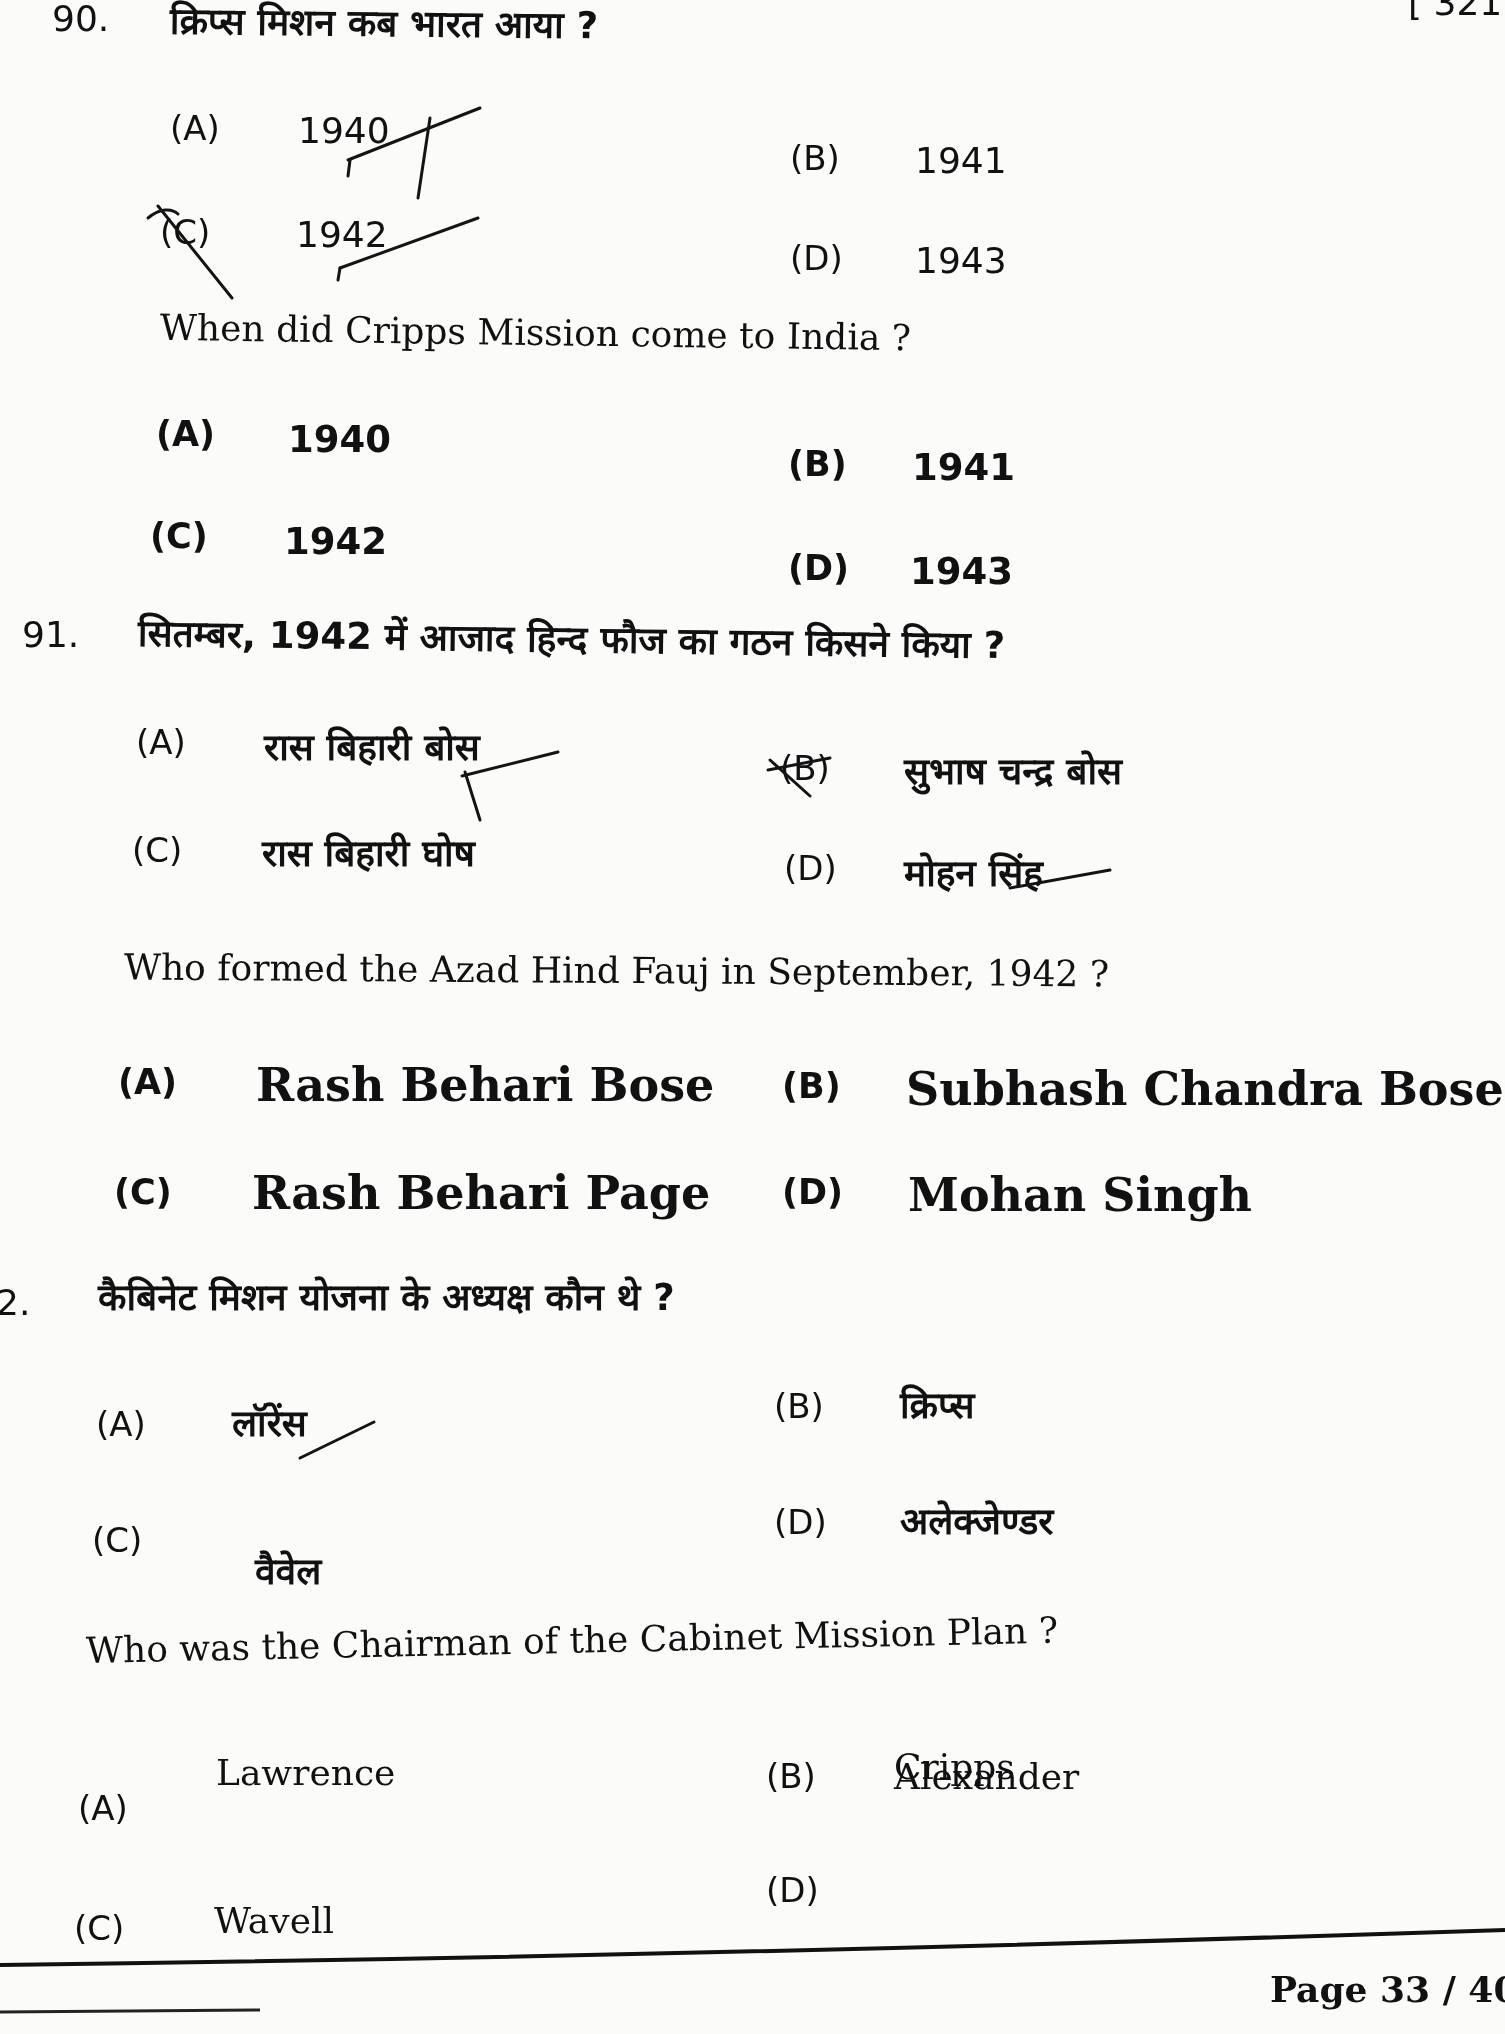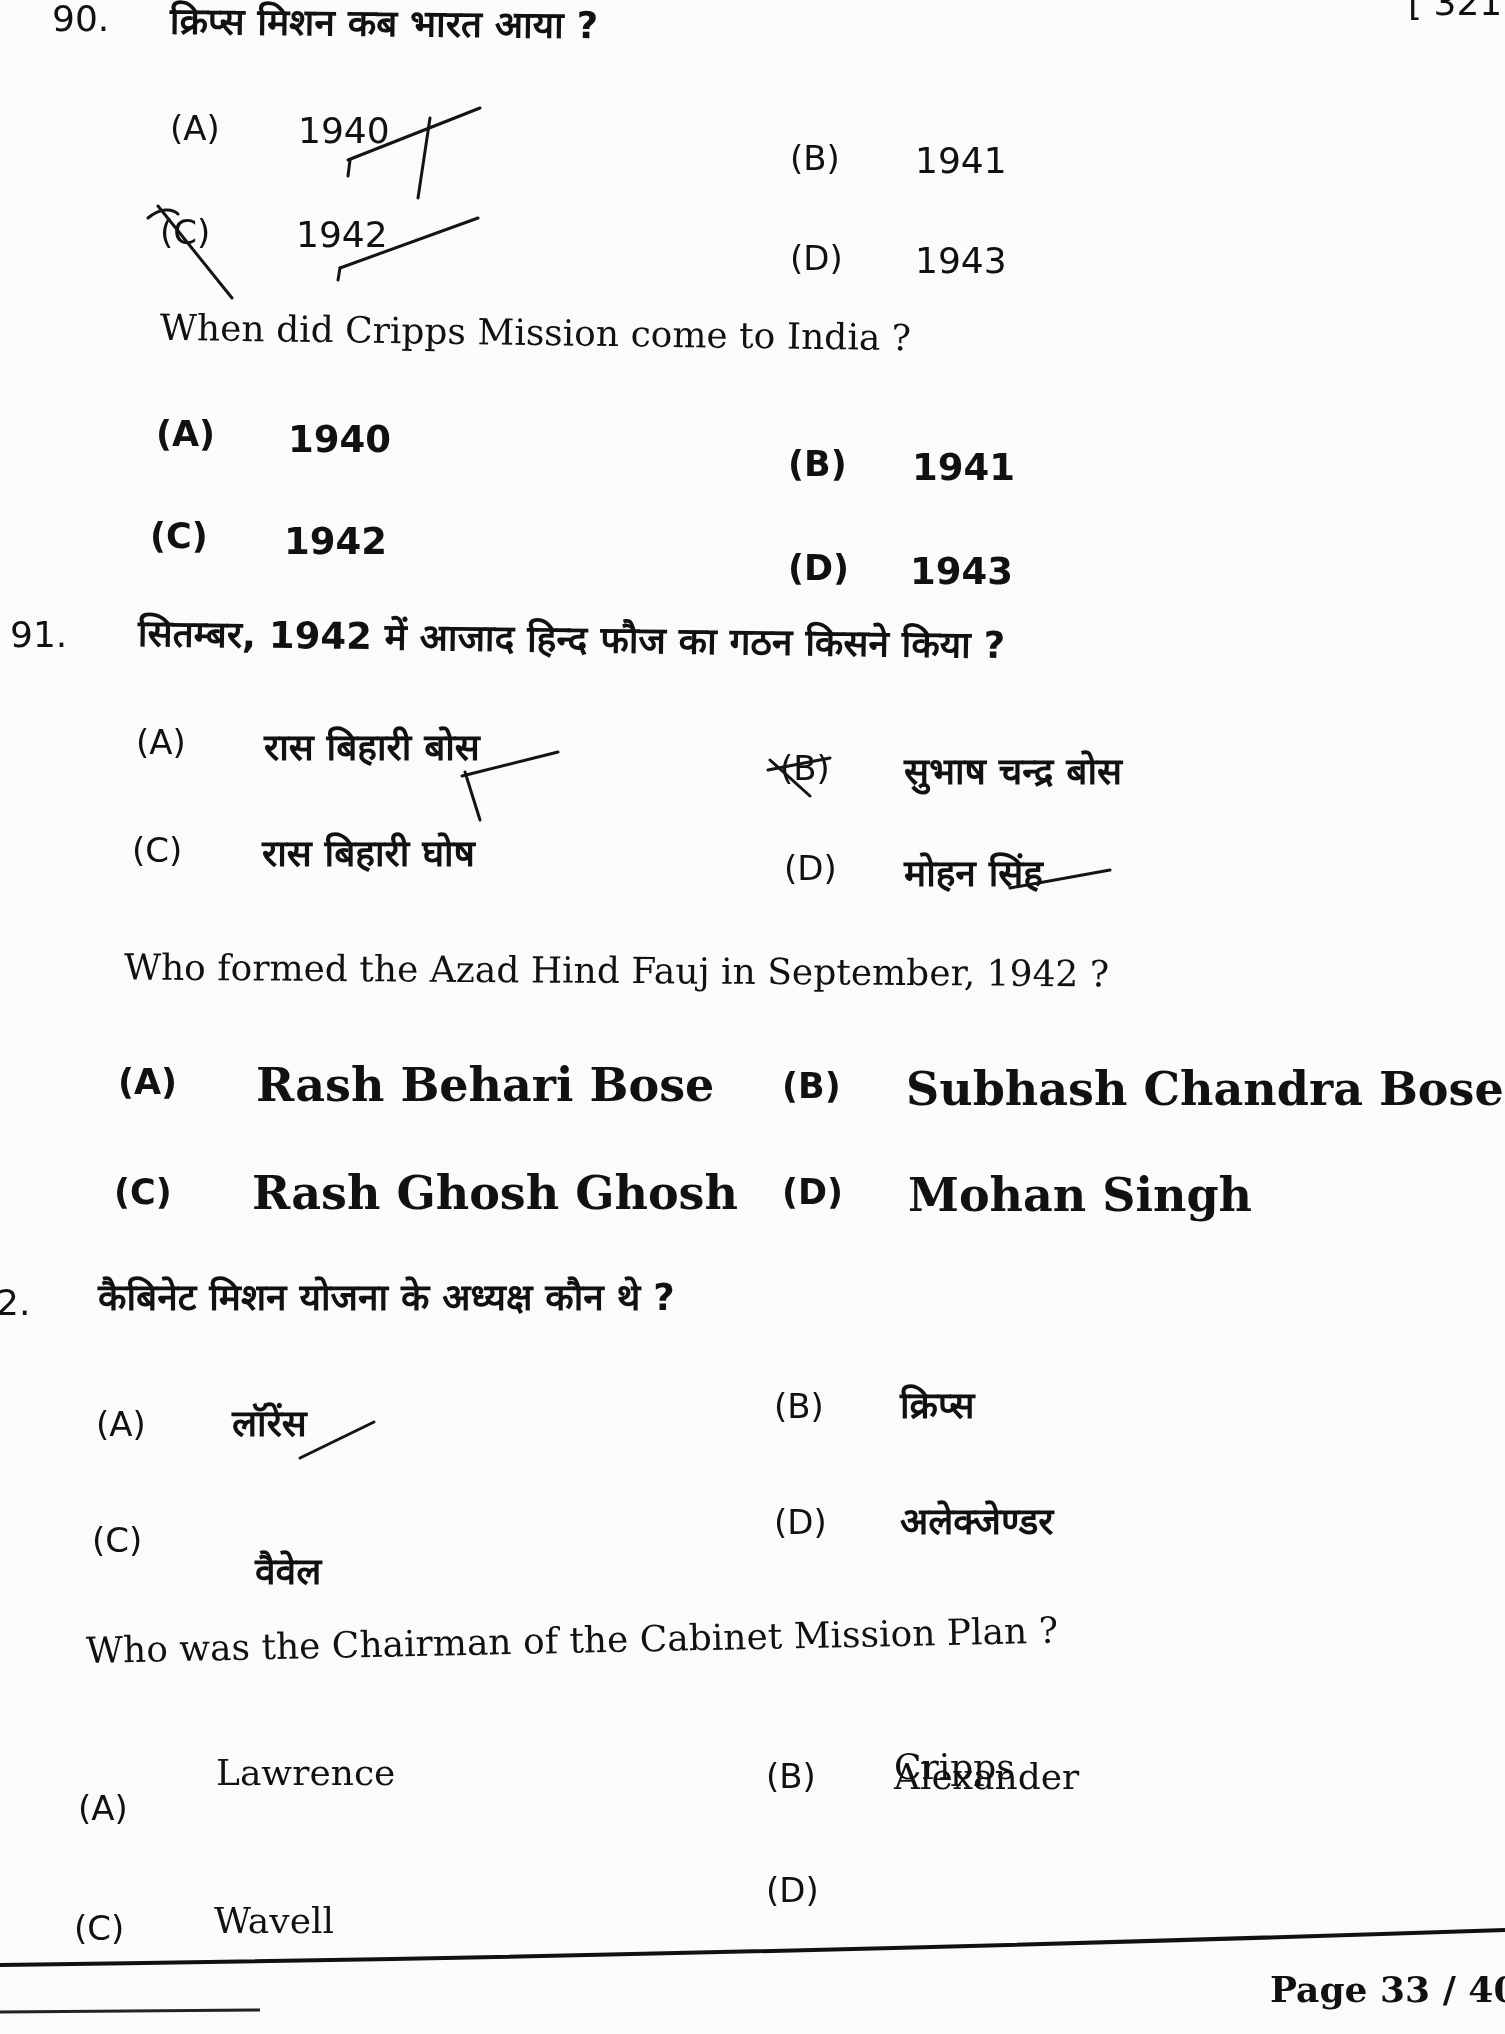--- a/index.html
+++ b/index.html
@@ -42,40 +42,40 @@
 
 <div class="abs lbl-b" style="left:156px; top:414px;">(A)</div>
 <div class="abs opt-year-b" style="left:288px; top:418px;">1940</div>
 <div class="abs lbl-b" style="left:788px; top:444px;">(B)</div>
 <div class="abs opt-year-b" style="left:912px; top:446px;">1941</div>
 <div class="abs lbl-b" style="left:150px; top:516px;">(C)</div>
 <div class="abs opt-year-b" style="left:284px; top:520px;">1942</div>
 <div class="abs lbl-b" style="left:788px; top:548px;">(D)</div>
 <div class="abs opt-year-b" style="left:910px; top:550px;">1943</div>
 
-<div class="abs q-num" style="left:10px; top:614px;">91.</div>
+<div class="abs q-num" style="left:22px; top:614px;">91.</div>
 <div class="abs hi" style="left:138px; top:612px; transform:rotate(0.8deg);">सितम्बर, 1942 में आजाद हिन्द फौज का गठन किसने किया ?</div>
 
 <div class="abs lbl" style="left:136px; top:722px;">(A)</div>
 <div class="abs hi" style="left:264px; top:720px;">रास बिहारी बोस</div>
 <div class="abs lbl" style="left:780px; top:748px;">(B)</div>
 <div class="abs hi" style="left:904px; top:744px;">सुभाष चन्द्र बोस</div>
 <div class="abs lbl" style="left:132px; top:830px;">(C)</div>
 <div class="abs hi" style="left:262px; top:826px;">रास बिहारी घोष</div>
 <div class="abs lbl" style="left:784px; top:848px;">(D)</div>
 <div class="abs hi" style="left:904px; top:846px;">मोहन सिंह</div>
 
 <div class="abs en" style="left:124px; top:950px; transform:rotate(0.4deg);">Who formed the Azad Hind Fauj in September, 1942 ?</div>
 
 <div class="abs lbl-b" style="left:118px; top:1062px;">(A)</div>
 <div class="abs en-b" style="left:256px; top:1058px;">Rash Behari Bose</div>
 <div class="abs lbl-b" style="left:782px; top:1066px;">(B)</div>
 <div class="abs en-b" style="left:906px; top:1062px;">Subhash Chandra Bose</div>
 <div class="abs lbl-b" style="left:114px; top:1172px;">(C)</div>
-<div class="abs en-b" style="left:252px; top:1166px;">Rash Ghosh Ghosh</div>
+<div class="abs en-b" style="left:252px; top:1166px;">Rash Behari Page</div>
 <div class="abs lbl-b" style="left:782px; top:1172px;">(D)</div>
 <div class="abs en-b" style="left:908px; top:1168px;">Mohan Singh</div>
 
 <div class="abs q-num" style="left:-4px; top:1282px;">2.</div>
 <div class="abs hi" style="left:98px; top:1270px;">कैबिनेट मिशन योजना के अध्यक्ष कौन थे ?</div>
 
 <div class="abs lbl" style="left:96px; top:1404px;">(A)</div>
 <div class="abs hi" style="left:232px; top:1396px;">लॉरेंस</div>
 <div class="abs lbl" style="left:774px; top:1386px;">(B)</div>
 <div class="abs hi" style="left:900px; top:1378px;">क्रिप्स</div>

